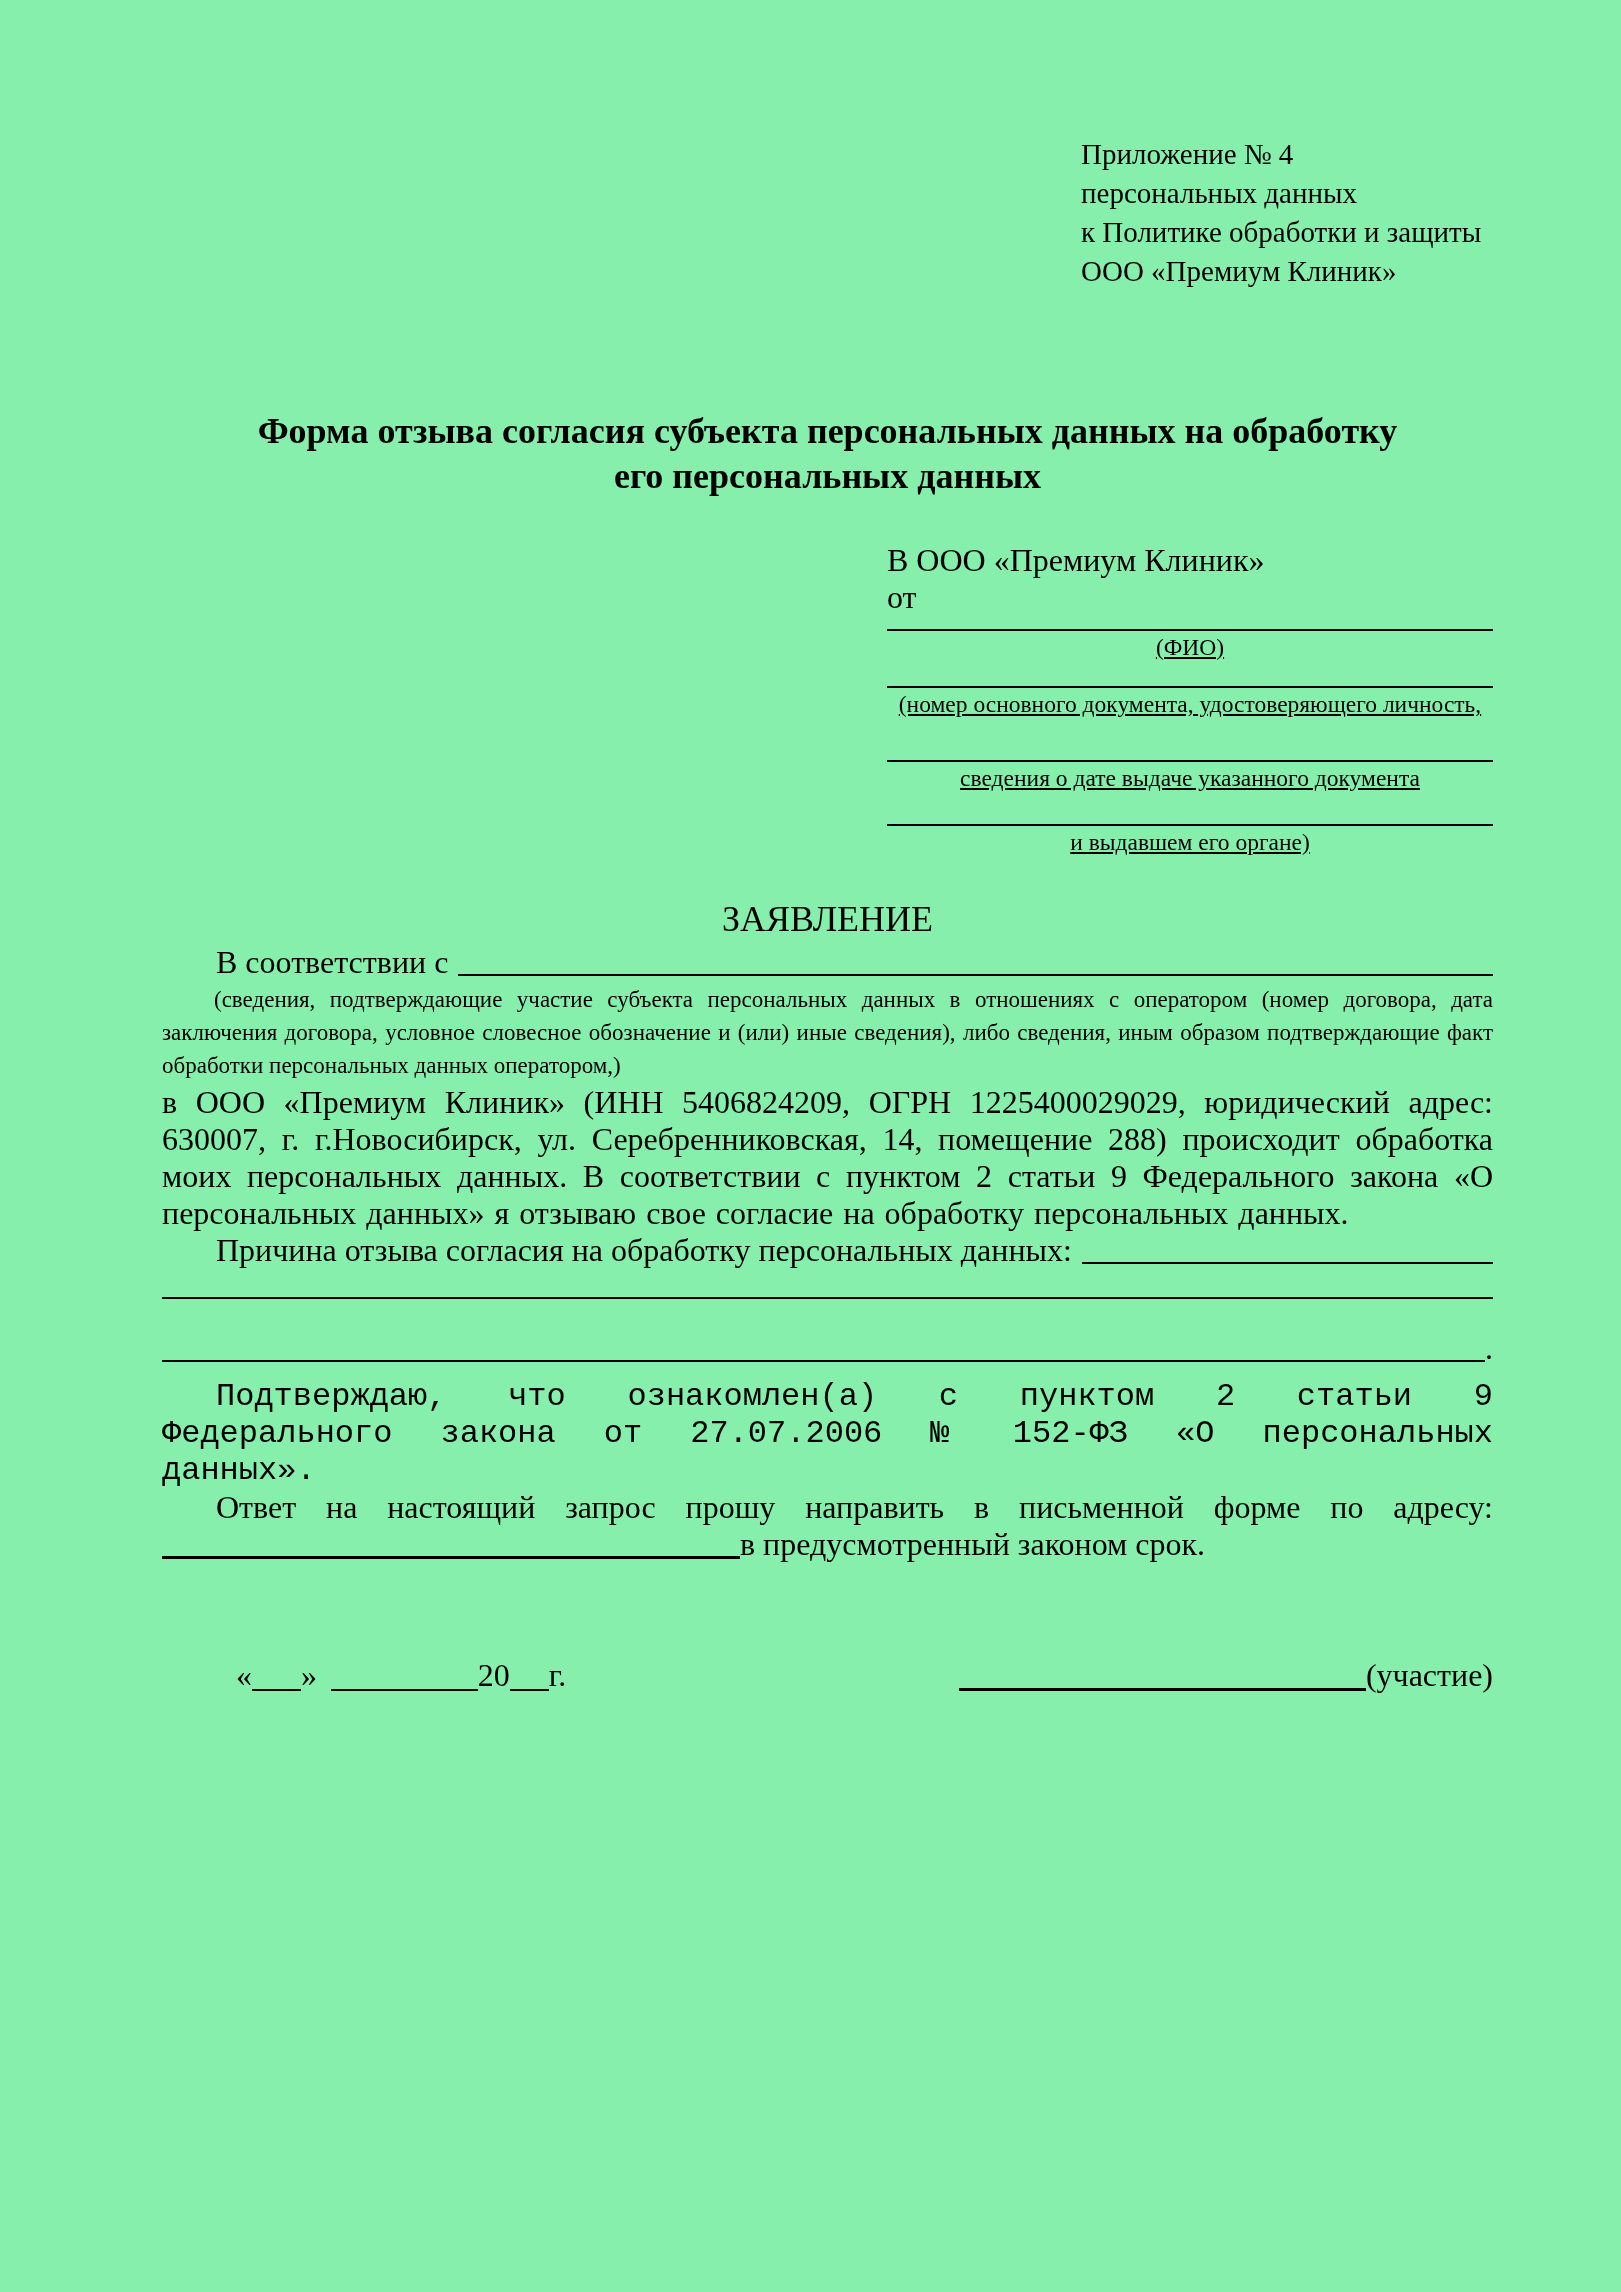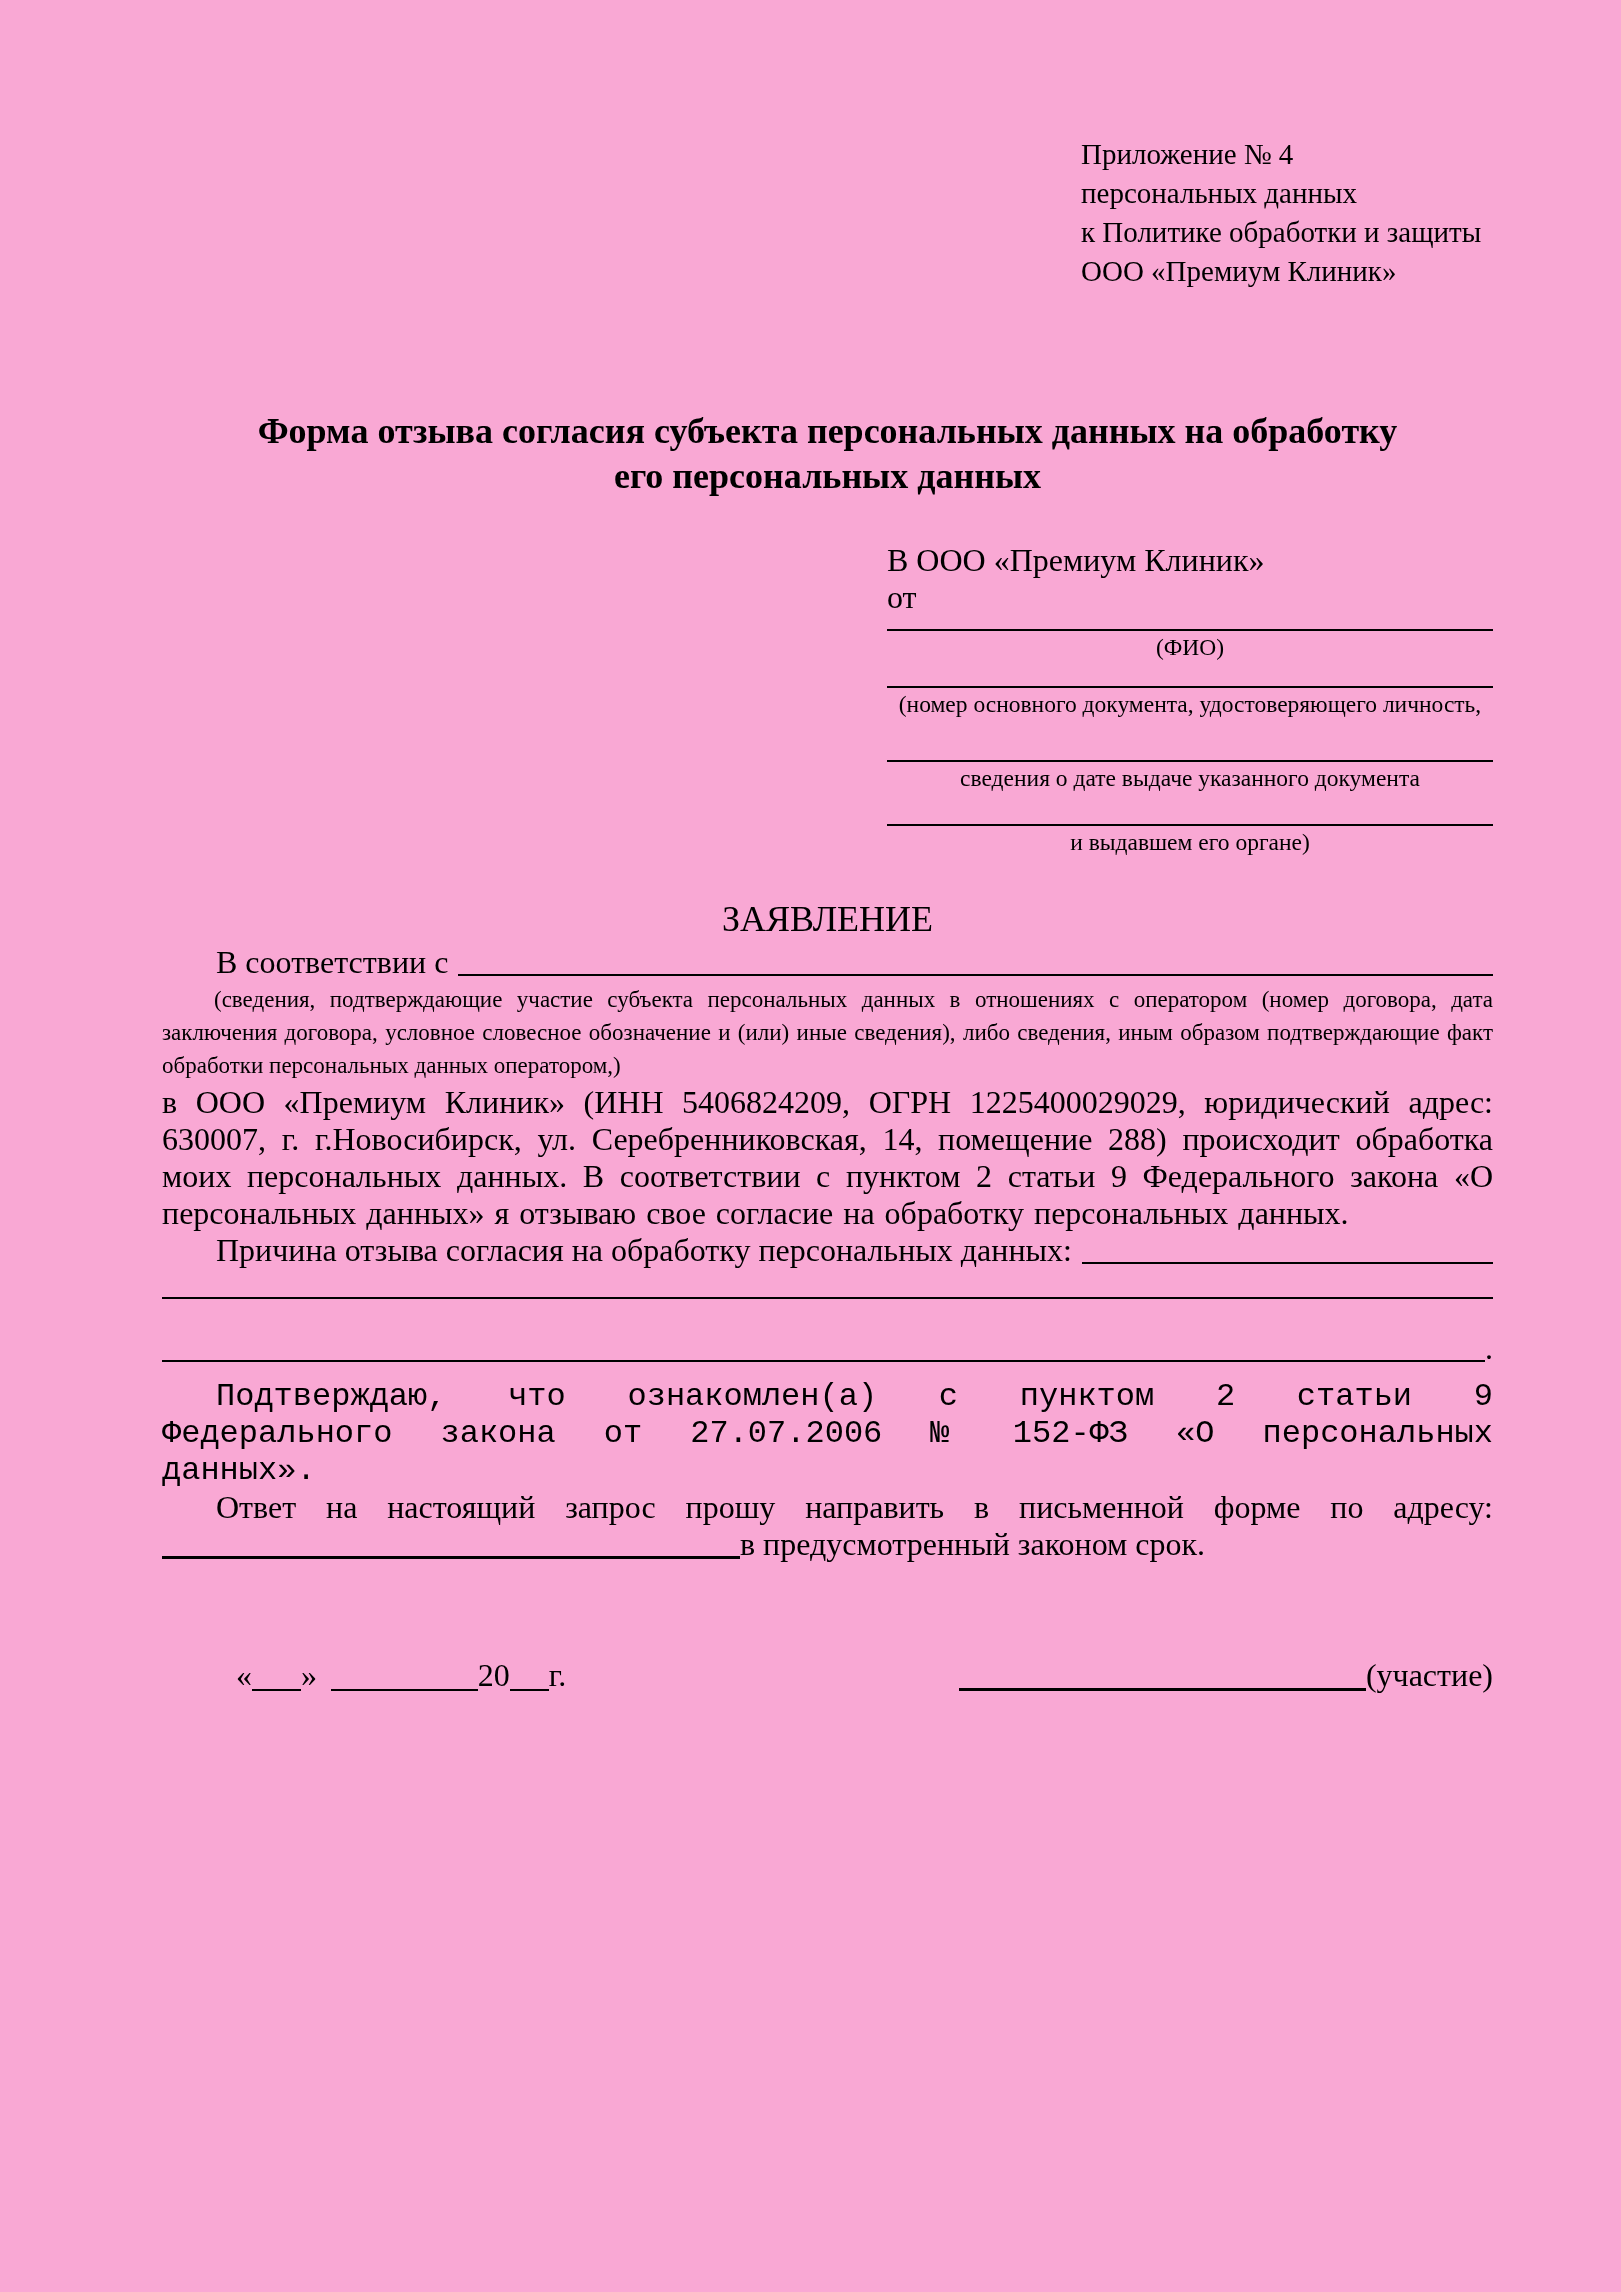--- a/index.html
+++ b/index.html
@@ -1,35 +1,35 @@
 <!DOCTYPE html>
 <html lang="ru"><head>
 <meta charset="utf-8">
 <style>
   html,body{margin:0;padding:0;background:#e8e8e8;}
   .page{
     position:relative;
     width:1621px;height:2293px;
     margin:0 auto;
-    background:#f9a8d4;
+    background:#86efac;
     color:#000;
     font-family:"Liberation Serif","DejaVu Serif",serif;
     font-size:32px;line-height:37px;
     box-sizing:border-box;
     padding:135px 128px 39px 162px;
   }
   
   .appendix{margin-left:919px;font-size:29px;line-height:39px;}
   
   .doc-title{margin:118px 0 0 0;font-size:36px;line-height:45px;font-weight:bold;text-align:center;}
   
   .addressee{margin:43px 0 16px 725px;width:606px;}
   .addr-to,.addr-from{line-height:37px;}
   .f-line{height:0;border-bottom:2.9px solid #000;}
-  .f-cap{text-align:center;font-size:23.5px;line-height:27.4px;margin-top:2.9px;}
+  .f-cap{text-align:center;font-size:23.5px;line-height:27.4px;margin-top:2.9px;text-decoration:underline;}
   .mt10{margin-top:12.7px}.mt22{margin-top:25.5px}.mt40{margin-top:41px}.mt31{margin-top:32px}
   
   .st-heading{margin-top:45px;text-align:center;font-size:36px;line-height:37px;}
   .line-flex{display:flex;margin-top:5.9px;}
   .line-flex .indent{flex:0 0 54px;}
   .line-flex .label{white-space:nowrap;}
   .line-flex .fill{flex:1 1 auto;border-bottom:2.9px solid #000;margin-bottom:4.9px;margin-left:9.8px;}
   .small-note{font-size:23px;line-height:33px;text-align:justify;margin-top:2px;}
   .body-par{margin:2px 0 0 0;text-align:justify;word-spacing:2px;}
   .confirm-par{margin:11.8px 0 0 0;text-align:justify;text-indent:54px;word-spacing:13.7px;font-family:Liberation Mono, monospace;}

